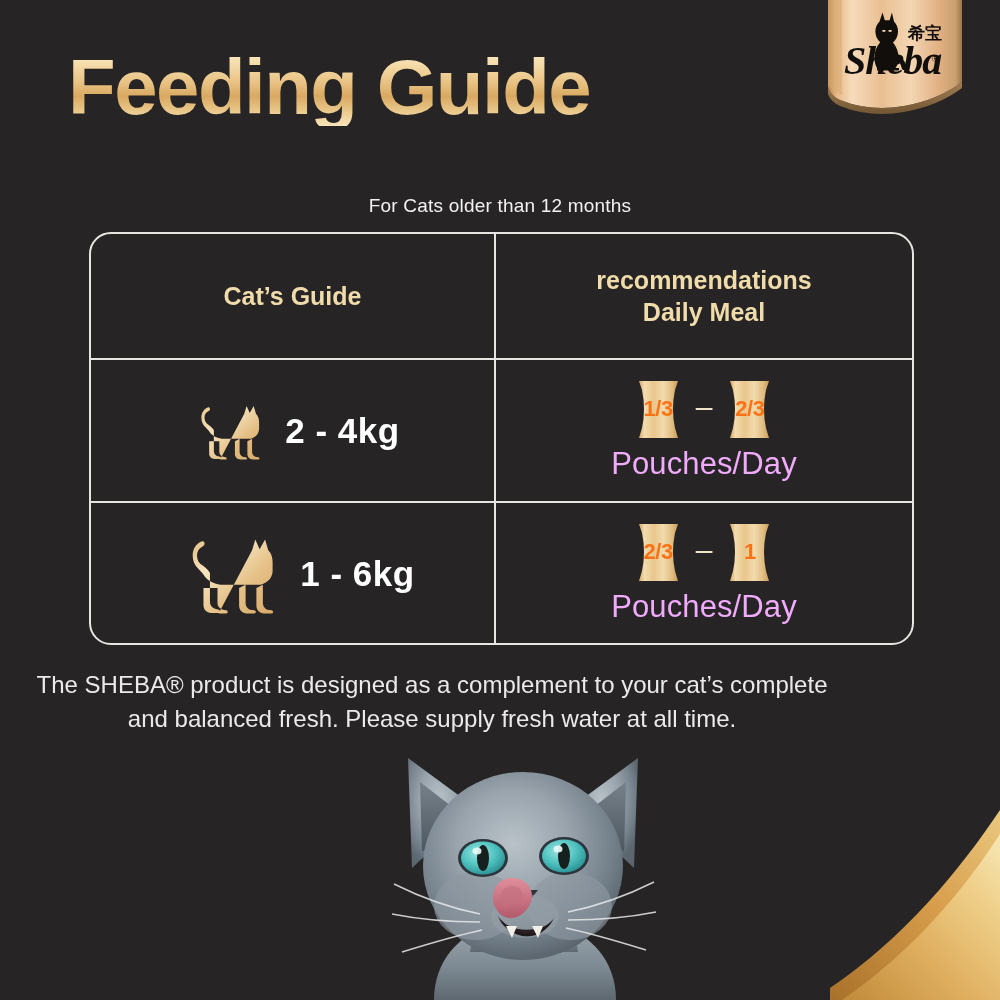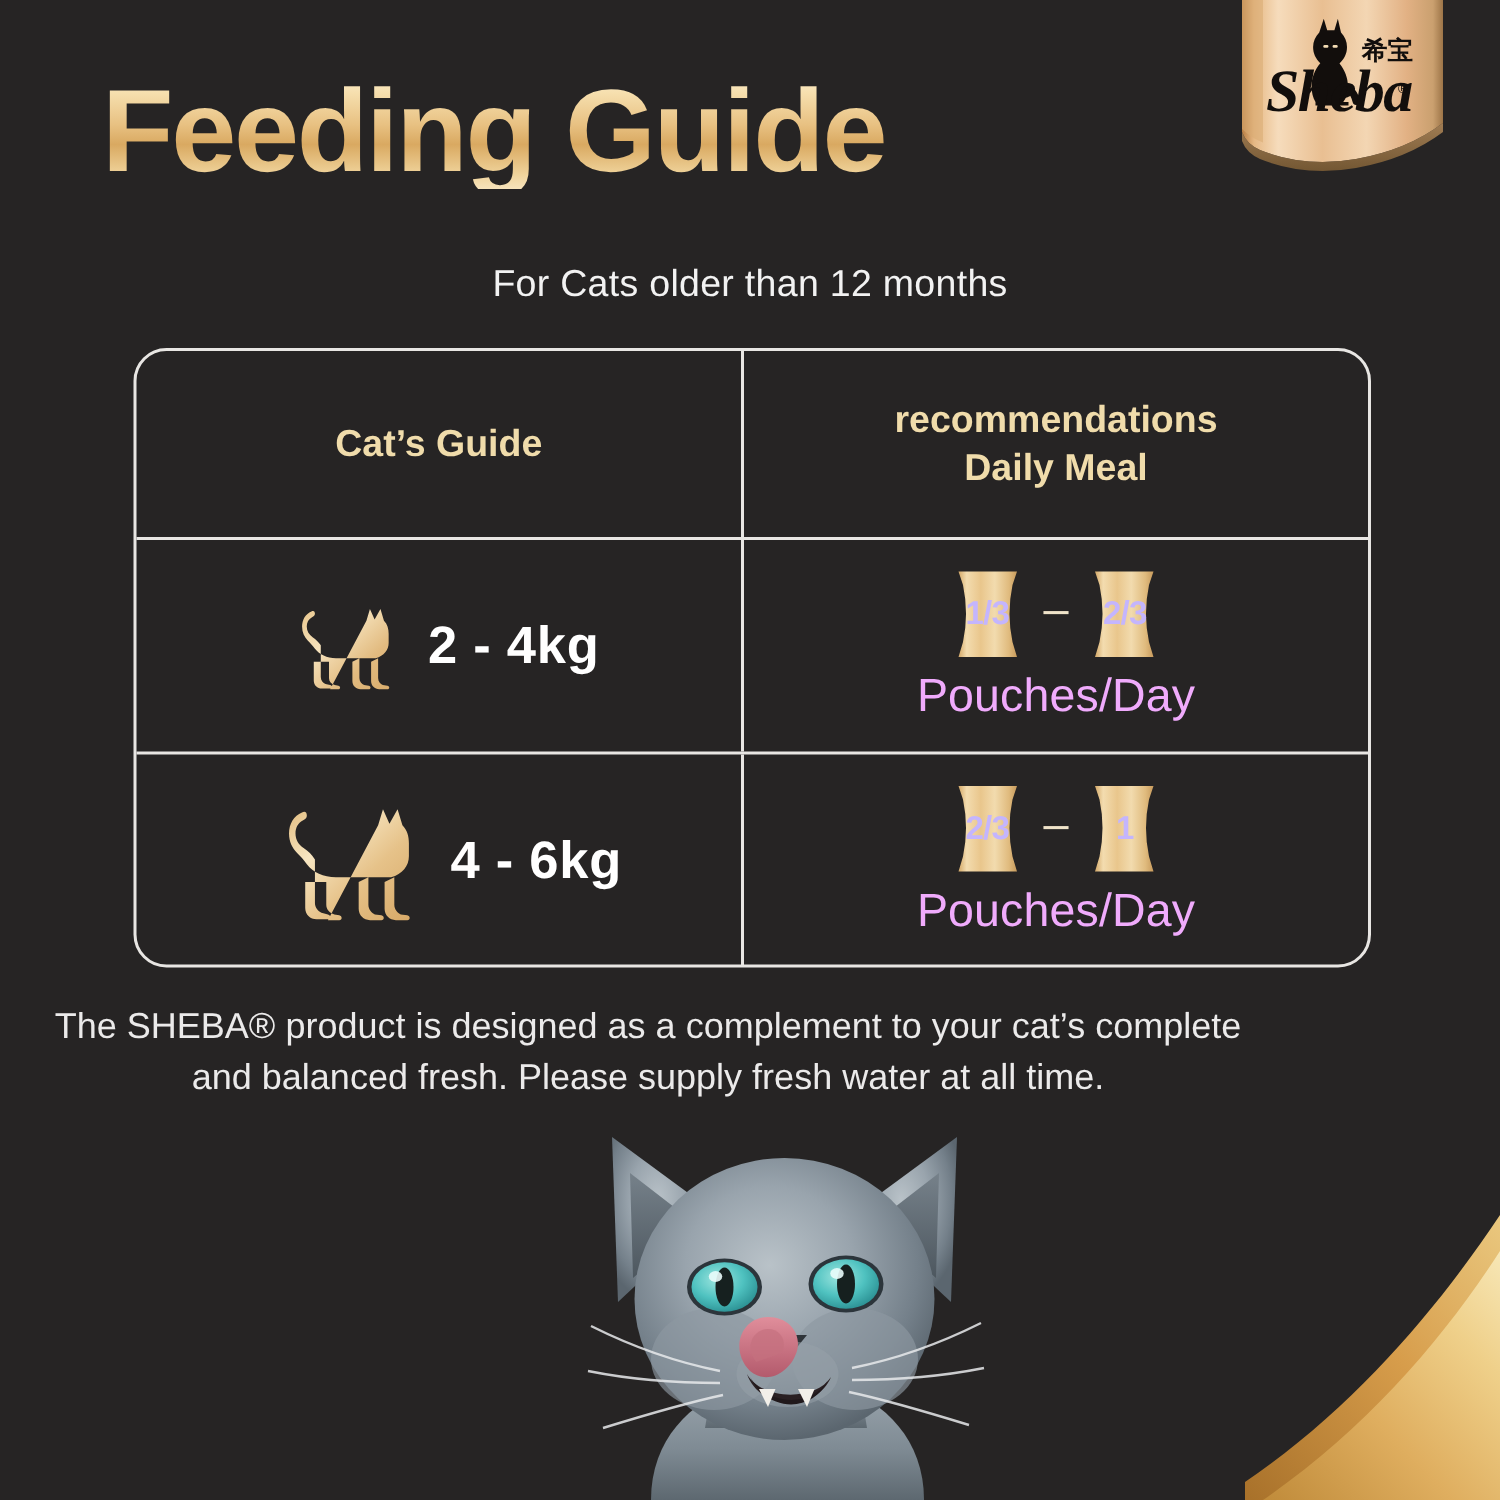--- a/index.html
+++ b/index.html
@@ -45,24 +45,24 @@
     -webkit-background-clip:text;
     background-clip:text;
     color:transparent;
     text-align:right;
     -webkit-text-fill-color:transparent;
   }
 
   
   .subtitle {
     position:absolute;
-    top:175px; left:0; width:1000px;
+    top:195px; left:0; width:1000px;
     text-align:center;
     color:#f2f2f2;
-    font-size:25px;
+    font-size:19px;
     font-weight:300;
     letter-spacing:.2px;
   }
 
   
   .feeding-table {
     position:absolute;
     top:232px; left:89px;
     width:825px; height:413px;
     border:2px solid #e8e6e3;
@@ -101,21 +101,21 @@
   
   .pouch-row { display:flex; align-items:center; gap:14px; }
   .pouch {
     position:relative;
     width:47px; height:59px;
     display:flex; align-items:center; justify-content:center;
   }
   .pouch svg { position:absolute; top:0; left:0; }
   .pouch-label {
     position:relative;
-    color:#c4b5fd;
+    color:#f97316;
     font-size:22px;
     font-weight:bold;
     letter-spacing:-.5px;
     z-index:2;
   }
   .pouch-dash {
     color:#efe3c9;
     font-size:30px;
     font-weight:300;
     line-height:1;
@@ -318,21 +318,21 @@
               C33,31 35,33 37,36
               L37,63 C37,66 39,68 41,69 L45,70 C47,70.5 47,73 45,73
               L38,73 C34,73 31,70 31,66 L31,50
               L44,50 L44,64 C44,67 46,69 49,70 L52,70.5 C54,71 54,73.5 52,73.5
               L45,73.5
               M70,47 L70,64 C70,67 72,69 74,70 L78,70.5 C80,71 80,73.5 78,73.5
               L71,73.5 C67,73.5 64,70.5 64,66.5 L64,50
               M86,47 L86,64 C86,67 88,69 90,70 L94,70.5 C96,71 96,73.5 94,73.5
               L87,73.5 C83,73.5 80,70.5 80,66.5 L80,50 Z"></path>
           </svg>
-          <div class="weight-text">4 - 6kg</div>
+          <div class="weight-text">1 - 6kg</div>
         </div>
       </div>
 
       <div class="cell-right">
         <div class="pouch-row">
           <div class="pouch">
             <svg width="47" height="59" viewBox="0 0 47 59">
               <path fill="url(#pG1)" d="M4,1 L43,1 L40,10 Q36,29 40,48 L43,58 L4,58 L7,48 Q11,29 7,10 Z"></path>
             </svg>
             <span class="pouch-label">2/3</span>

